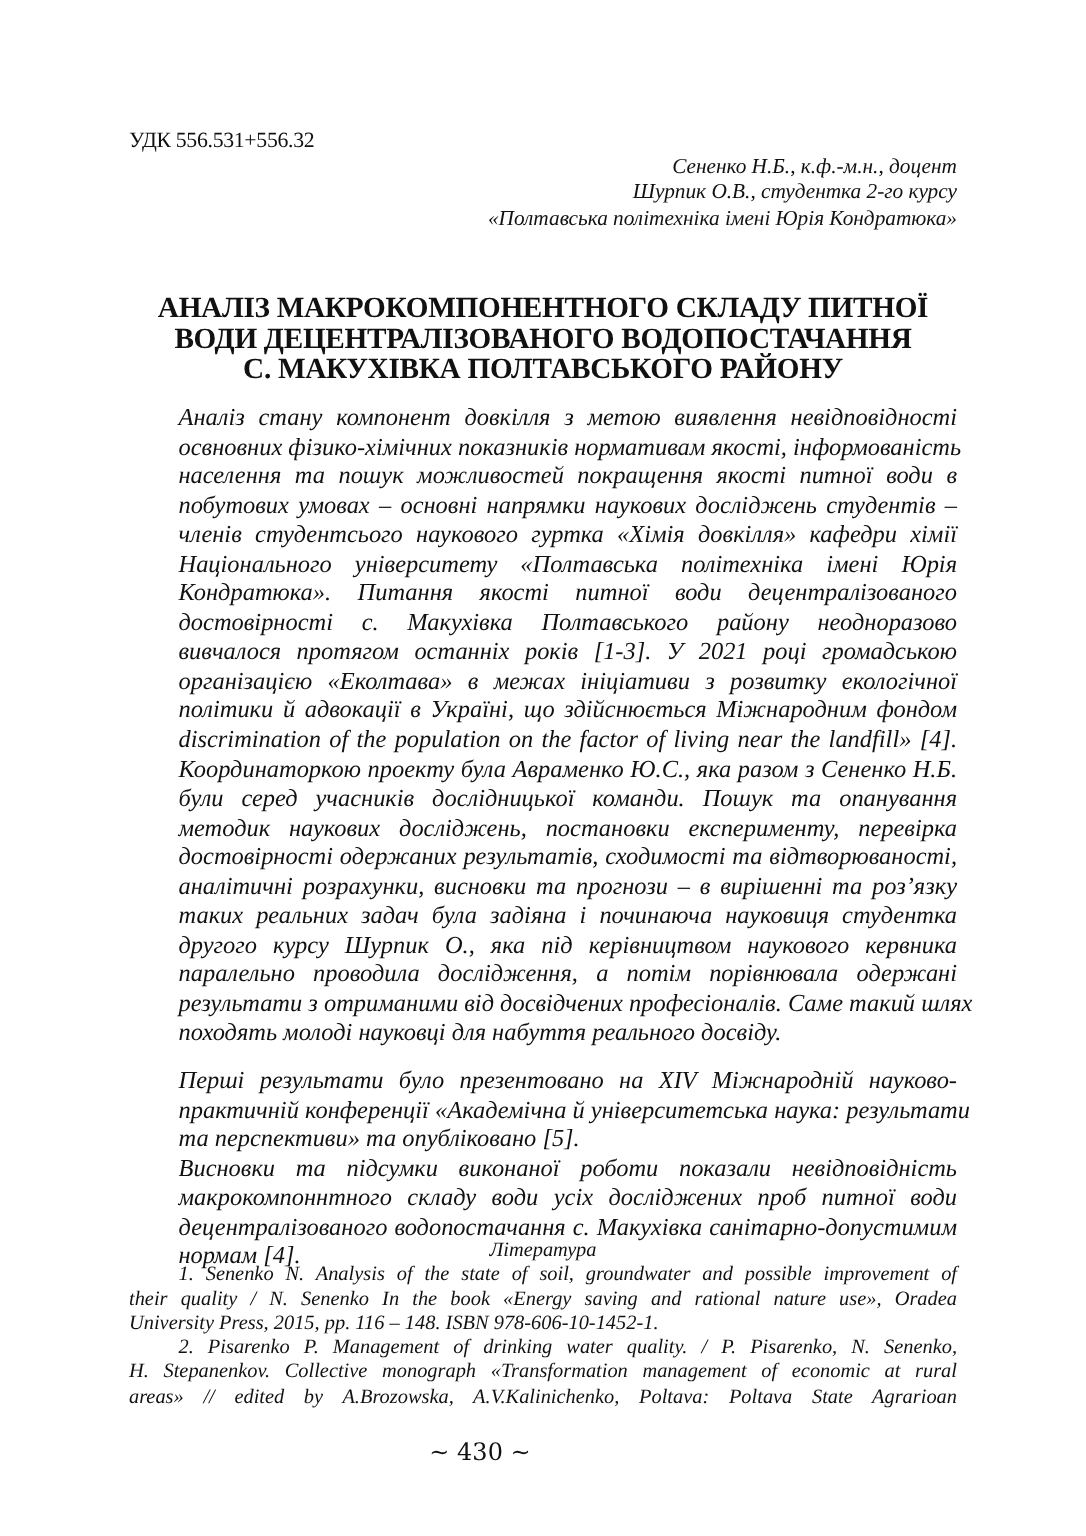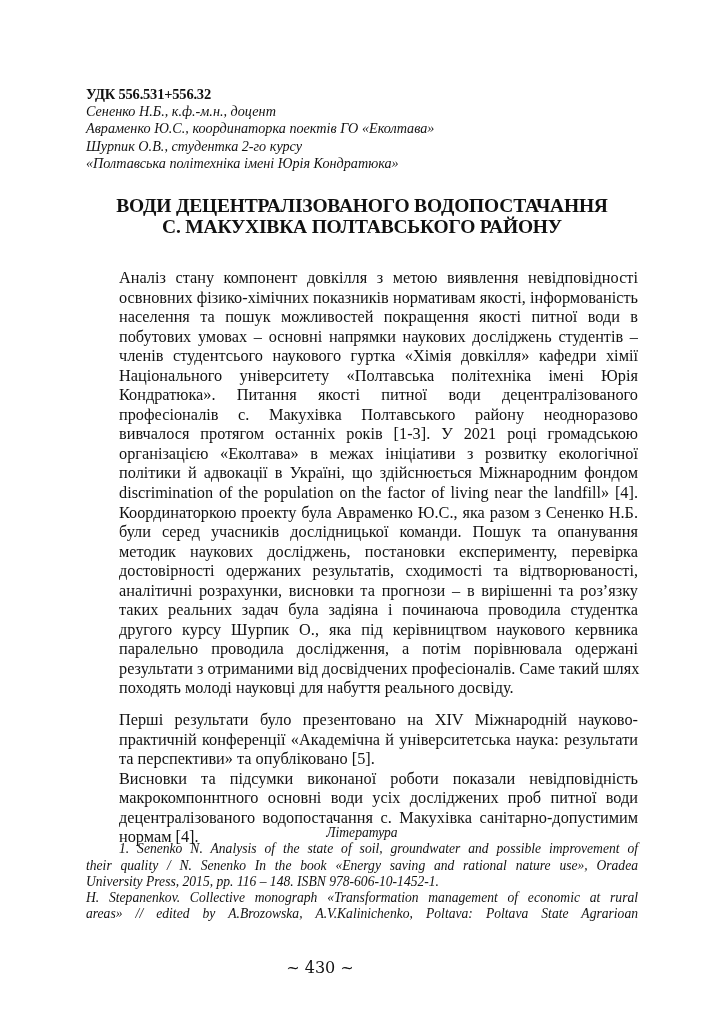--- a/index.html
+++ b/index.html
@@ -3,36 +3,36 @@
   <meta charset="utf-8">
   <style>
     html, body { margin: 0; padding: 0; background: #ffffff; }
     body {
       width: 724px; height: 1024px; position: relative; overflow: hidden;
       font-family: "Liberation Serif", "DejaVu Serif", serif; color: #111;
     }
     .page { position: absolute; left: 86px; top: 0; width: 552px; }
     .udc {
       position: absolute; top: 86px; left: 0;
-      font-weight: bold; font-size: 14.5px; letter-spacing: -0.2px;
+      font-weight: normal; font-size: 14.5px; letter-spacing: -0.2px;
     }
     .authors {
       position: absolute; top: 103px; right: 0; width: 552px;
-      text-align: left; font-style: italic; font-size: 14.2px; line-height: 17.4px;
+      text-align: right; font-style: italic; font-size: 14.2px; line-height: 17.4px;
     }
     .authors div { white-space: nowrap; }
     .title {
       position: absolute; top: 196px; left: 0; width: 552px;
       text-align: center; font-weight: bold; font-size: 19.5px; line-height: 20.5px;
       letter-spacing: -0.2px;
     }
     .title div { white-space: nowrap; }
     .body {
       position: absolute; top: 268px; left: 0; width: 552px;
-      font-size: 16.3px; line-height: 19.55px; text-align: justify;
+      font-size: 16.3px; line-height: 19.55px; text-align: justify; font-style: italic;
     }
     .body p { margin: 0; text-indent: 33px; text-align-last: left; }
     .body .ln { display: block; text-align: justify; text-align-last: justify; white-space: nowrap; }
     .body .ln.last { text-align-last: left; }
     .refs {
       position: absolute; top: 825px; left: 0; width: 552px;
       font-style: italic; font-size: 13.6px; line-height: 16.3px;
     }
     .refs .heading { text-align: center; }
     .refs .ln { display: block; text-align: justify; text-align-last: justify; white-space: nowrap; }
@@ -43,77 +43,78 @@
     }
   </style>
 </head>
 <body>
 
 <div class="page">
   <div class="udc">УДК 556.531+556.32</div>
 
   <div class="authors">
     <div>Сененко Н.Б., к.ф.-м.н., доцент</div>
-    <div>Авраменко Ю.С., координаторка поектів ГО «Еколтава»</div>
     <div>Шурпик О.В., студентка 2-го курсу</div>
     <div>«Полтавська політехніка імені Юрія Кондратюка»</div>
   </div>
 
   <div class="title">
+    <div>АНАЛІЗ МАКРОКОМПОНЕНТНОГО СКЛАДУ ПИТНОЇ</div>
     <div>ВОДИ ДЕЦЕНТРАЛІЗОВАНОГО ВОДОПОСТАЧАННЯ</div>
     <div>С. МАКУХІВКА ПОЛТАВСЬКОГО РАЙОНУ</div>
   </div>
 
   <div class="body" id="body-text">
       <p>
         <span class="ln" style="text-indent: 33px;">Аналіз стану компонент довкілля з метою виявлення невідповідності</span>
         <span class="ln">освновних фізико-хімічних показників нормативам якості, інформованість</span>
         <span class="ln">населення та пошук можливостей покращення якості питної води в</span>
         <span class="ln">побутових умовах – основні напрямки наукових досліджень студентів –</span>
         <span class="ln">членів студентсього наукового гуртка «Хімія довкілля» кафедри хімії</span>
         <span class="ln">Національного університету «Полтавська політехніка імені Юрія</span>
         <span class="ln">Кондратюка». Питання якості питної води децентралізованого</span>
-        <span class="ln">професіоналів с. Макухівка Полтавського району неодноразово</span>
+        <span class="ln">достовірності с. Макухівка Полтавського району неодноразово</span>
         <span class="ln">вивчалося протягом останніх років [1-3]. У 2021 році громадською</span>
         <span class="ln">організацією «Еколтава» в межах ініціативи з розвитку екологічної</span>
         <span class="ln">політики й адвокації в Україні, що здійснюється Міжнародним фондом</span>
         <span class="ln">discrimination of the population on the factor of living near the landfill» [4].</span>
         <span class="ln">Координаторкою проекту була Авраменко Ю.С., яка разом з Сененко Н.Б.</span>
         <span class="ln">були серед учасників дослідницької команди. Пошук та опанування</span>
         <span class="ln">методик наукових досліджень, постановки експерименту, перевірка</span>
         <span class="ln">достовірності одержаних результатів, сходимості та відтворюваності,</span>
         <span class="ln">аналітичні розрахунки, висновки та прогнози – в вирішенні та роз’язку</span>
-        <span class="ln">таких реальних задач була задіяна і починаюча проводила студентка</span>
+        <span class="ln">таких реальних задач була задіяна і починаюча науковиця студентка</span>
         <span class="ln">другого курсу Шурпик О., яка під керівництвом наукового кервника</span>
         <span class="ln">паралельно проводила дослідження, а потім порівнювала одержані</span>
         <span class="ln">результати з отриманими від досвідчених професіоналів. Саме такий шлях</span>
         <span class="ln last">походять молоді науковці для набуття реального досвіду.</span>
       </p>
       <p>
         <span class="ln" style="text-indent: 33px; margin-top: 12px;">Перші результати було презентовано на XIV Міжнародній науково-</span>
         <span class="ln">практичній конференції «Академічна й університетська наука: результати</span>
         <span class="ln last">та перспективи» та опубліковано [5].</span>
       </p>
       <p>
         <span class="ln" style="text-indent: 33px;">Висновки та підсумки виконаної роботи показали невідповідність</span>
-        <span class="ln">макрокомпоннтного основні води усіх досліджених проб питної води</span>
+        <span class="ln">макрокомпоннтного складу води усіх досліджених проб питної води</span>
         <span class="ln">децентралізованого водопостачання с. Макухівка санітарно-допустимим</span>
         <span class="ln last">нормам [4].</span>
       </p>
     </div>
 
   <div class="refs">
     <div class="heading">Література</div>
     <div id="ref-list">
         <div>
           <span class="ln" style="text-indent: 33px;">1. Senenko N. Analysis of the state of soil, groundwater and possible improvement of</span>
           <span class="ln">their quality / N. Senenko In the book «Energy saving and rational nature use», Oradea</span>
           <span class="ln last">University Press, 2015, pp. 116 – 148. ISBN 978-606-10-1452-1.</span>
         </div>
         <div>
+          <span class="ln" style="text-indent: 33px;">2. Pisarenko P. Management of drinking water quality. / P. Pisarenko, N. Senenko,</span>
           <span class="ln">H. Stepanenkov. Collective monograph «Transformation management of economic at rural</span>
           <span class="ln">areas» // edited by A.Brozowska, A.V.Kalinichenko, Poltava: Poltava State Agrarioan</span>
         </div>
       </div>
   </div>
 </div>
 
 <div class="pagenum">~ 430 ~</div>
 
 </body></html>

